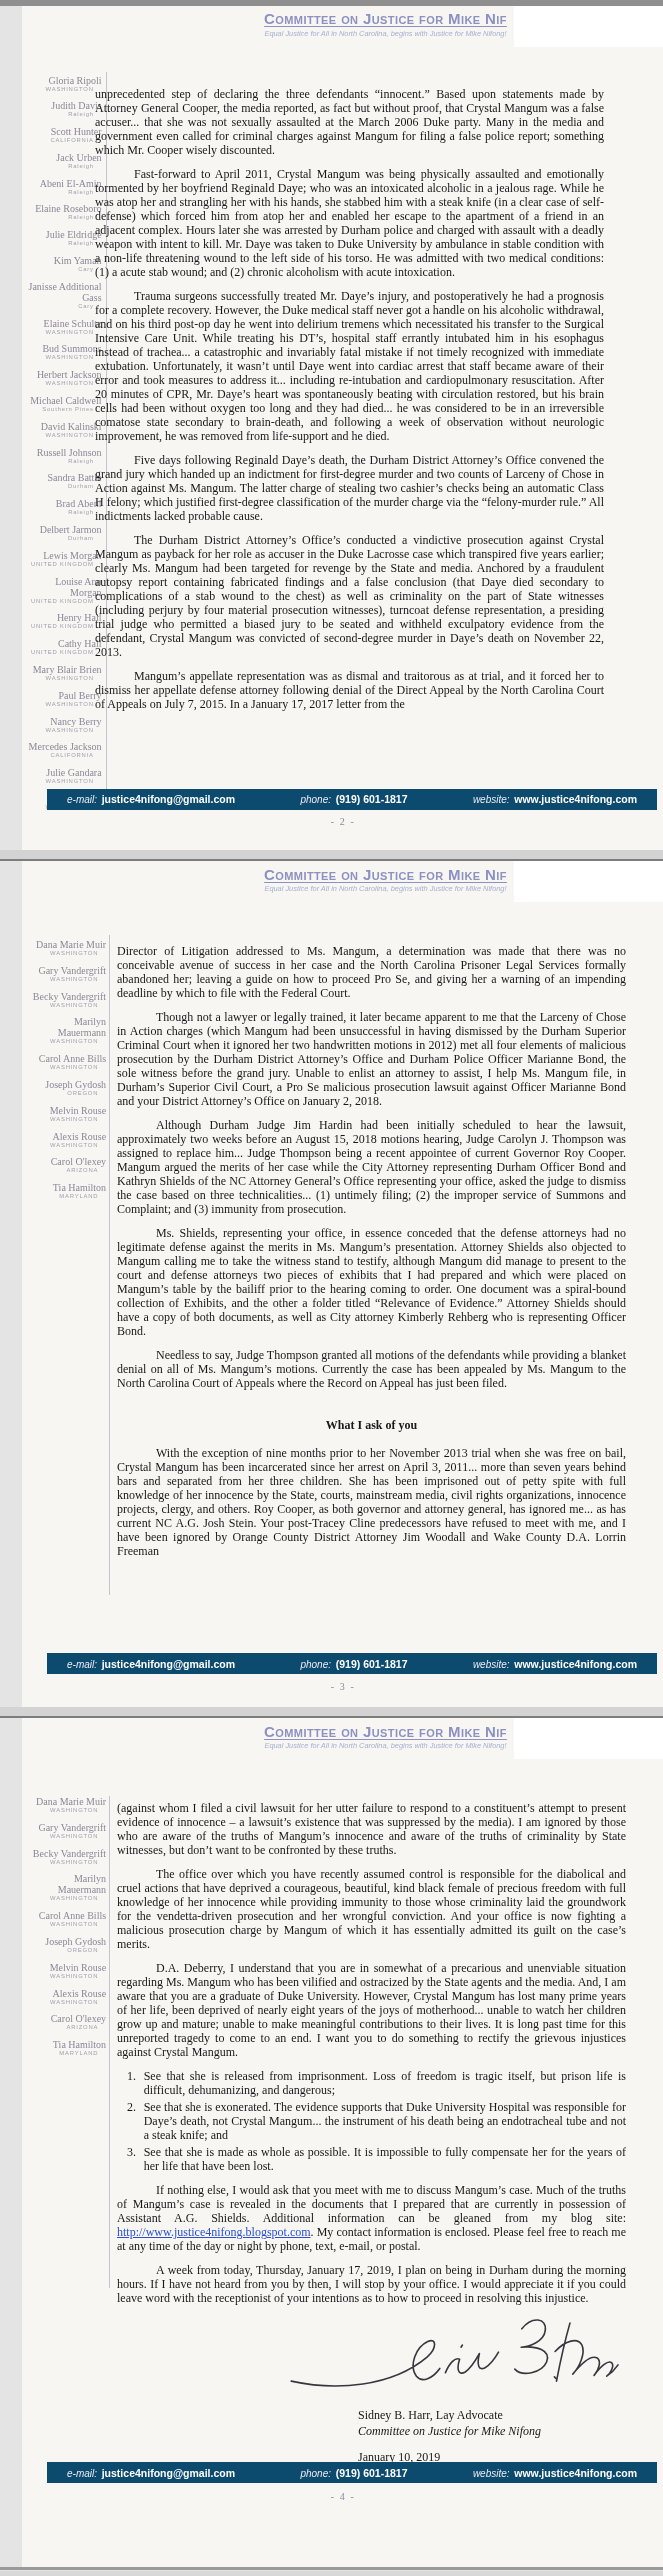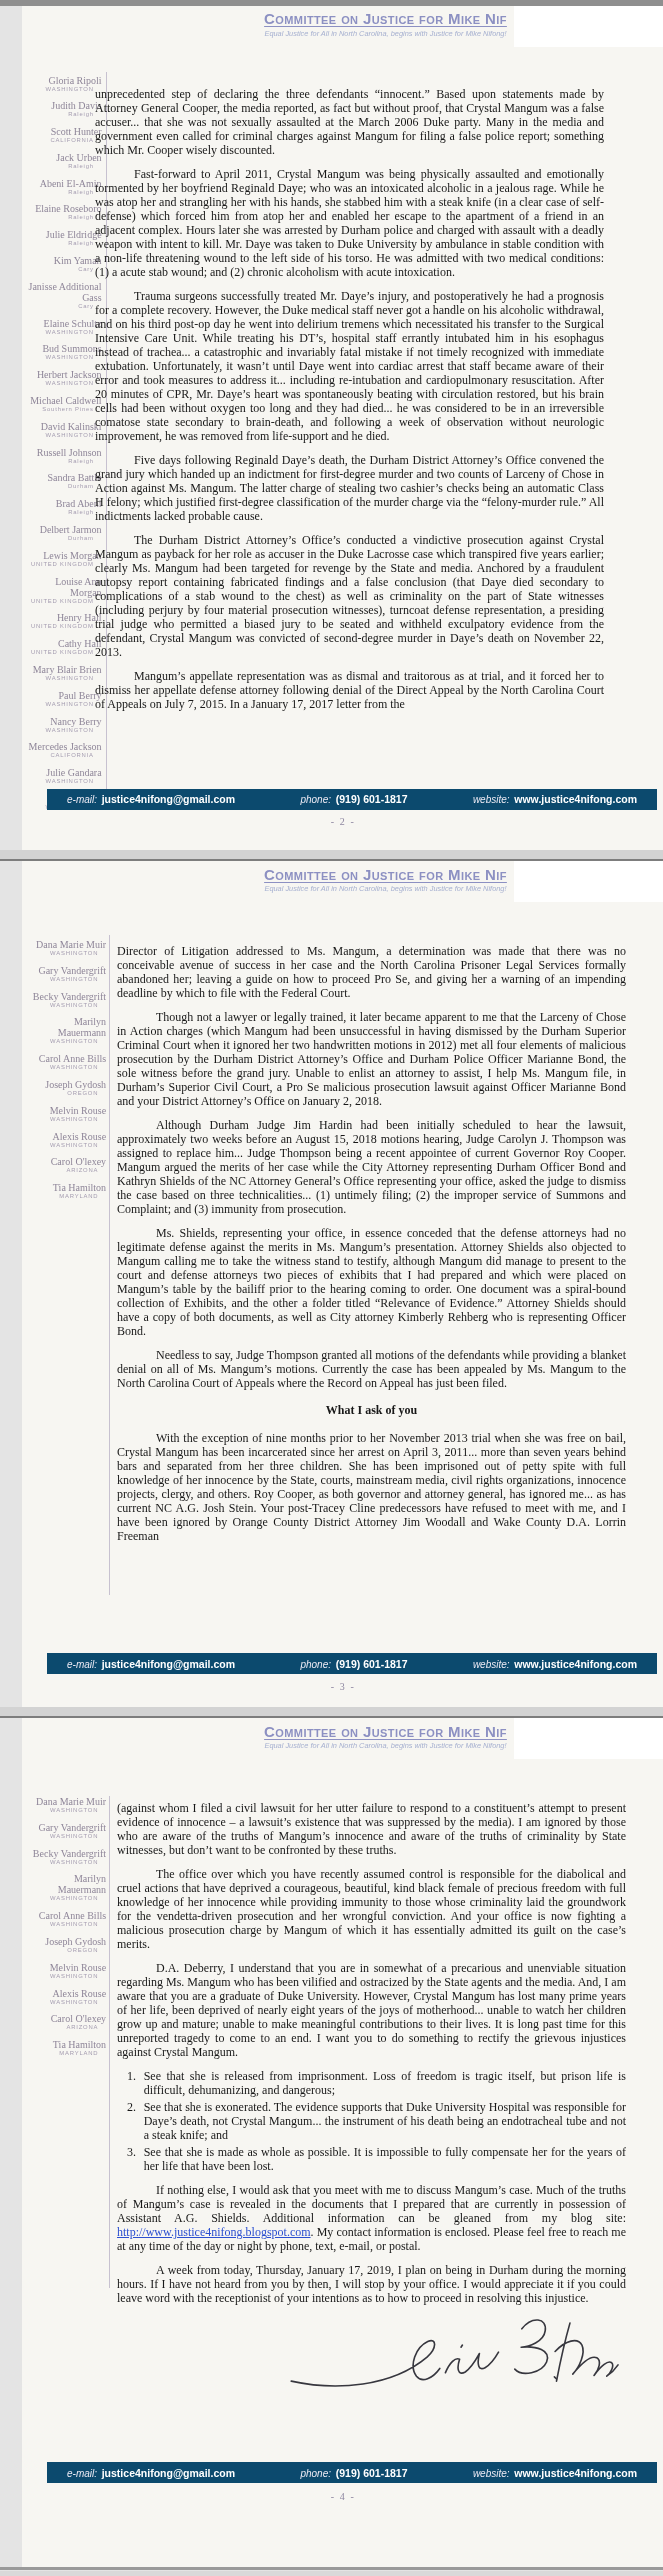--- a/index.html
+++ b/index.html
@@ -23,21 +23,21 @@
   .member{margin-bottom:7px;}
   .mname{font-family:"Liberation Serif",serif;font-size:10px;line-height:11px;color:#8f8699;}
   .mloc{font-family:"Liberation Sans",sans-serif;font-size:5.9px;line-height:7.8px;
         color:#a49cb0;letter-spacing:0.8px;padding-right:7.8px;}
   
   .bodycol{position:absolute;font-size:12px;line-height:14px;color:#181818;text-align:justify;}
   .b1{left:73px;top:81px;width:509px;}
   .b23{left:95px;top:83px;width:509px;}
   .para,.blogp{margin:0 0 10px;text-indent:39px;text-align:justify;}
   .noindent-first p:first-of-type{text-indent:0;}
-  h3.ask{font-size:12px;font-weight:700;text-align:center;margin:13px 0 14px;}
+  h3.ask{font-size:12px;font-weight:700;text-align:center;margin:28px 0 14px;}
   ol.demands{margin:1.6px 0 10px;padding-left:22px;}
   ol.demands li{margin-bottom:3.1px;padding-left:4.7px;text-align:justify;}
   .bloglink{color:#2b4fd0;text-decoration:underline;}
   
   .footerbar{position:absolute;left:25px;width:610px;height:21px;background:#0c4a6e;
              display:flex;align-items:center;justify-content:space-between;
              padding:0 20px;box-sizing:border-box;}
   .fitem{display:flex;gap:4.7px;align-items:baseline;}
   .flabel{font-family:"Liberation Sans",sans-serif;font-style:italic;font-size:10px;color:#eceaf4;}
   .fval{font-family:Liberation Sans, sans-serif;font-weight:700;font-size:10.5px;color:#ffffff;}
@@ -414,20 +414,25 @@
     </div>
 
     <svg class="sig-svg" viewBox="0 0 475 115">
       <g fill="none" stroke="#23232c" stroke-width="2.3" stroke-linecap="round" stroke-linejoin="round" opacity="0.9">
         <path d="M6 98 C70 112 148 106 198 64 C212 52 212 36 199 42 C182 50 172 76 183 91 C191 101 206 94 216 80 M224 86 C230 72 238 64 244 67 C240 79 241 91 252 85 C261 79 267 68 272 59 C268 75 271 84 280 79 C289 74 295 64 299 57"></path>
         <path d="M246 50 L248 47"></path>
         <path d="M332 24 C346 6 368 8 365 27 C363 42 342 50 331 50 C352 48 374 54 367 71 C360 87 332 92 322 81 M378 92 L381 95"></path>
         <path d="M400 16 C392 44 386 72 381 98 M379 56 C394 40 411 36 417 47 C422 58 414 78 404 88 C417 72 430 61 438 65 C445 69 441 82 434 90 C444 76 454 68 459 72 C463 76 458 86 452 91 C458 87 464 81 468 75"></path>
       </g>
     </svg>
+    <div class="sig-block">
+      <div>Sidney B. Harr, Lay Advocate</div>
+      <div class="sig-org">Committee on Justice for Mike Nifong</div>
+      <div class="sig-date">January 10, 2019</div>
+    </div>
 
     <div class="footerbar" style="top:744px;">
       <span class="fitem">
         <span class="flabel">e-mail:</span>
         <span class="fval">justice4nifong@gmail.com</span>
       </span>
       <span class="fitem">
         <span class="flabel">phone:</span>
         <span class="fval">(919) 601-1817</span>
       </span>

